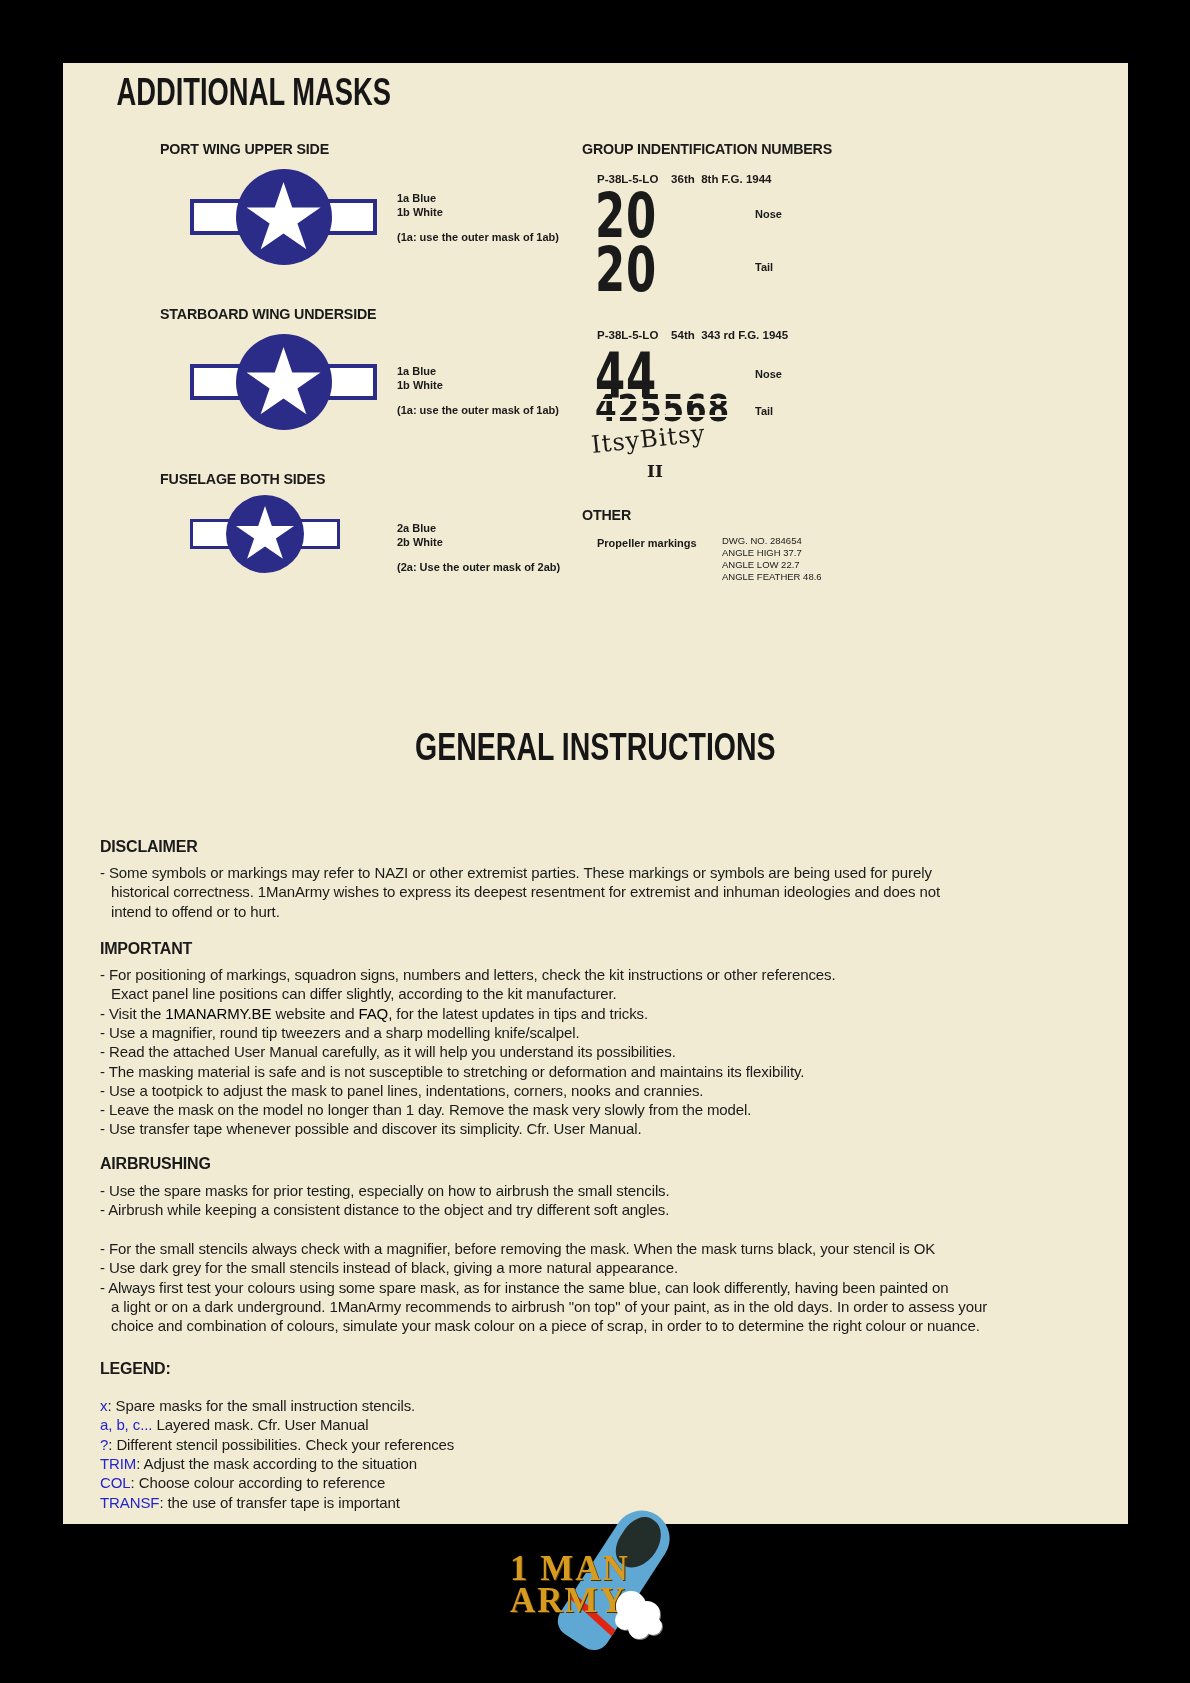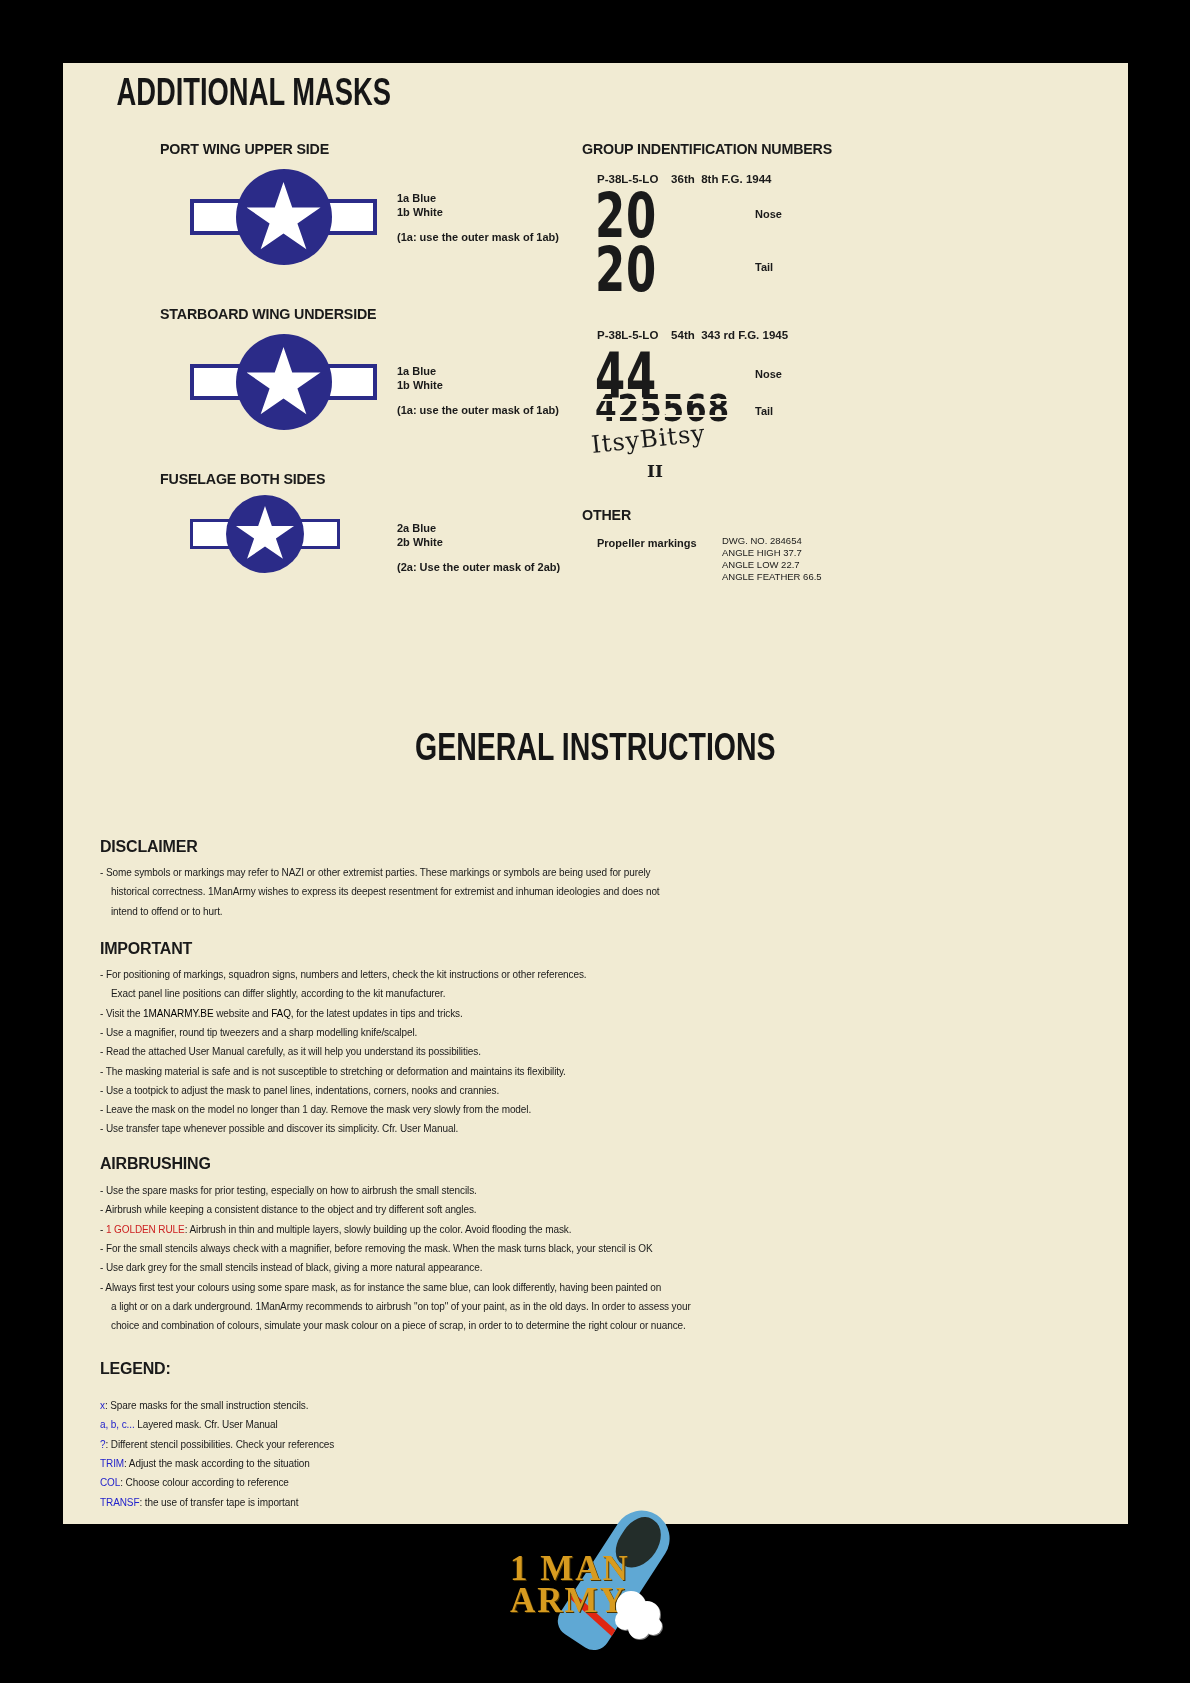--- a/index.html
+++ b/index.html
@@ -31,21 +31,21 @@
   .script-name{position:absolute;font-size:24px;font-weight:400;letter-spacing:1px;
            font-family:"DejaVu Serif",serif;transform:rotate(-6deg);white-space:nowrap;}
   .numeral{position:absolute;font-size:17px;font-weight:700;font-family:"DejaVu Serif",serif;}
   .detail-col{position:absolute;font-size:9.5px;font-weight:400;line-height:12px;white-space:nowrap;}
   .small-bold{position:absolute;font-size:11px;font-weight:700;white-space:nowrap;}
   
   .instr-title-wrap{position:absolute;left:0;top:663px;width:100%;text-align:center;}
   .instr-title{display:inline-block;font-size:38px;font-weight:700;transform:scaleX(.75);
                transform-origin:center;color:#161616;white-space:nowrap;}
   .instr-h{position:absolute;left:37px;font-size:16px;font-weight:700;letter-spacing:-0.2px;white-space:nowrap;}
-  .body-line{position:absolute;left:37px;font-size:10px;line-height:19.3px;letter-spacing:-0.1px;
+  .body-line{position:absolute;left:37px;font-size:15px;line-height:19.3px;letter-spacing:-0.1px;
              white-space:nowrap;color:#1b1b1b;}
   .cont{padding-left:11px;}
   .blue{color:#000000;text-align:right;}
   .red{color:#cc2020;}
   .legend-key{color:#2323cc;}
   
   .logo{position:absolute;left:500px;top:1533px;width:190px;height:120px;}
   .bomb{position:absolute;left:88px;top:-30px;width:56px;height:150px;background:#5fa8d4;
         border-radius:28px 28px 16px 16px;transform:rotate(33deg);z-index:1;overflow:hidden;}
   .bomb-art{position:absolute;left:9px;top:6px;width:38px;height:54px;background:#1b1b12;
@@ -118,21 +118,21 @@
       <div>2b White</div>
       <div class="mask-note">(2a: Use the outer mask of 2ab)</div>
     </div>
 
     <div class="sec-h" style="left:519px;top:443px">OTHER</div>
     <div class="small-bold" style="left:534px;top:474px">Propeller markings</div>
     <div class="detail-col" style="left:659px;top:472px">
       <div>DWG. NO. 284654</div>
       <div>ANGLE HIGH 37.7</div>
       <div>ANGLE LOW 22.7</div>
-      <div>ANGLE FEATHER 66.5</div>
+      <div>ANGLE FEATHER 48.6</div>
     </div>
 
     <div class="instr-title-wrap">
       <div class="instr-title">GENERAL INSTRUCTIONS</div>
     </div>
 
     <div class="instr-h" style="top:775px">DISCLAIMER</div>
     <div class="body-line" style="top:800px">- Some symbols or markings may refer to NAZI or other extremist parties. These markings or symbols are being used for purely</div>
     <div class="body-line cont" style="top:819.3px">historical correctness. 1ManArmy wishes to express its deepest resentment for extremist and inhuman ideologies and does not</div>
     <div class="body-line cont" style="top:838.6px">intend to offend or to hurt.</div>
@@ -146,23 +146,20 @@
     <div class="body-line" style="top:959.9px">- Use a magnifier, round tip tweezers and a sharp modelling knife/scalpel.</div>
     <div class="body-line" style="top:979.2px">- Read the attached User Manual carefully, as it will help you understand its possibilities.</div>
     <div class="body-line" style="top:998.5px">- The masking material is safe and is not susceptible to stretching or deformation and maintains its flexibility.</div>
     <div class="body-line" style="top:1017.8px">- Use a tootpick to adjust the mask to panel lines, indentations, corners, nooks and crannies.</div>
     <div class="body-line" style="top:1037.1px">- Leave the mask on the model no longer than 1 day. Remove the mask very slowly from the model.</div>
     <div class="body-line" style="top:1056.4px">- Use transfer tape whenever possible and discover its simplicity. Cfr. User Manual.</div>
 
     <div class="instr-h" style="top:1092px">AIRBRUSHING</div>
     <div class="body-line" style="top:1118px">- Use the spare masks for prior testing, especially on how to airbrush the small stencils.</div>
     <div class="body-line" style="top:1137.3px">- Airbrush while keeping a consistent distance to the object and try different soft angles.</div>
-    <div class="body-line" style="top:1156.6px">
-      <span>- </span><span class="red">1 GOLDEN RULE</span><span>: Airbrush in thin and multiple layers, slowly building up the color. Avoid flooding the mask.</span>
-    </div>
     <div class="body-line" style="top:1175.9px">- For the small stencils always check with a magnifier, before removing the mask. When the mask turns black, your stencil is OK</div>
     <div class="body-line" style="top:1195.2px">- Use dark grey for the small stencils instead of black, giving a more natural appearance.</div>
     <div class="body-line" style="top:1214.5px">- Always first test your colours using some spare mask, as for instance the same blue, can look differently, having been painted on</div>
     <div class="body-line cont" style="top:1233.8px">a light or on a dark underground. 1ManArmy recommends to airbrush "on top" of your paint, as in the old days. In order to assess your</div>
     <div class="body-line cont" style="top:1253.1px">choice and combination of colours, simulate your mask colour on a piece of scrap, in order to to determine the right colour or nuance.</div>
 
     <div class="instr-h" style="top:1297px">LEGEND:</div>
     <div class="body-line" style="top:1333px">
       <span class="legend-key">x</span><span>: Spare masks for the small instruction stencils.</span>
     </div>

